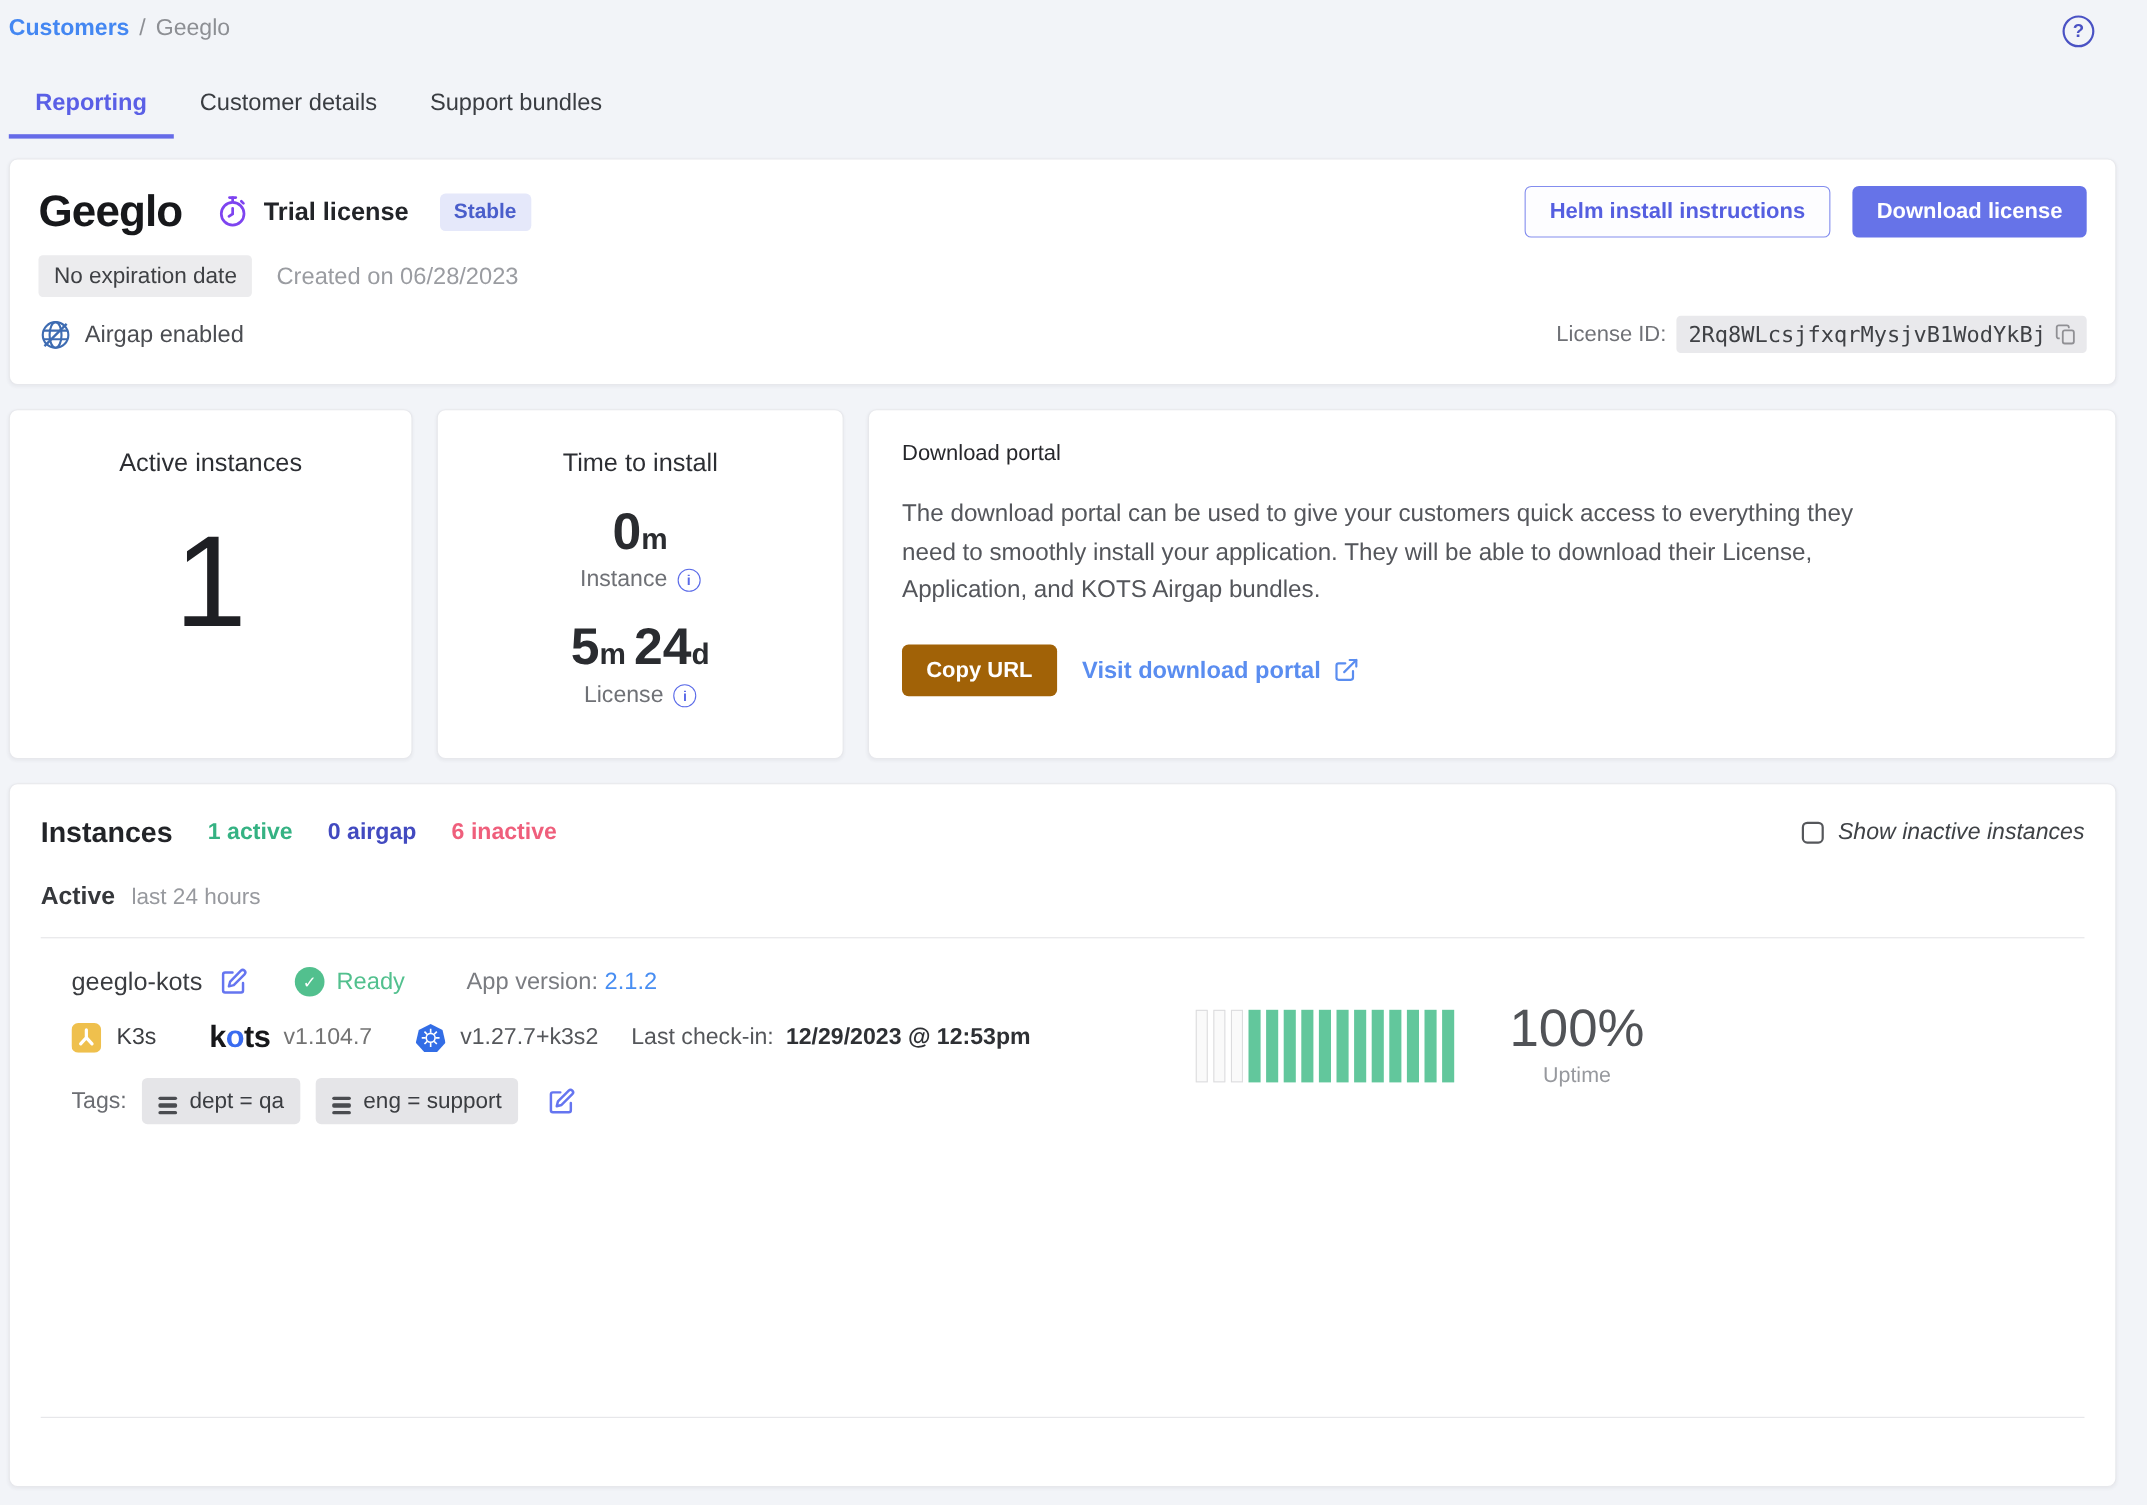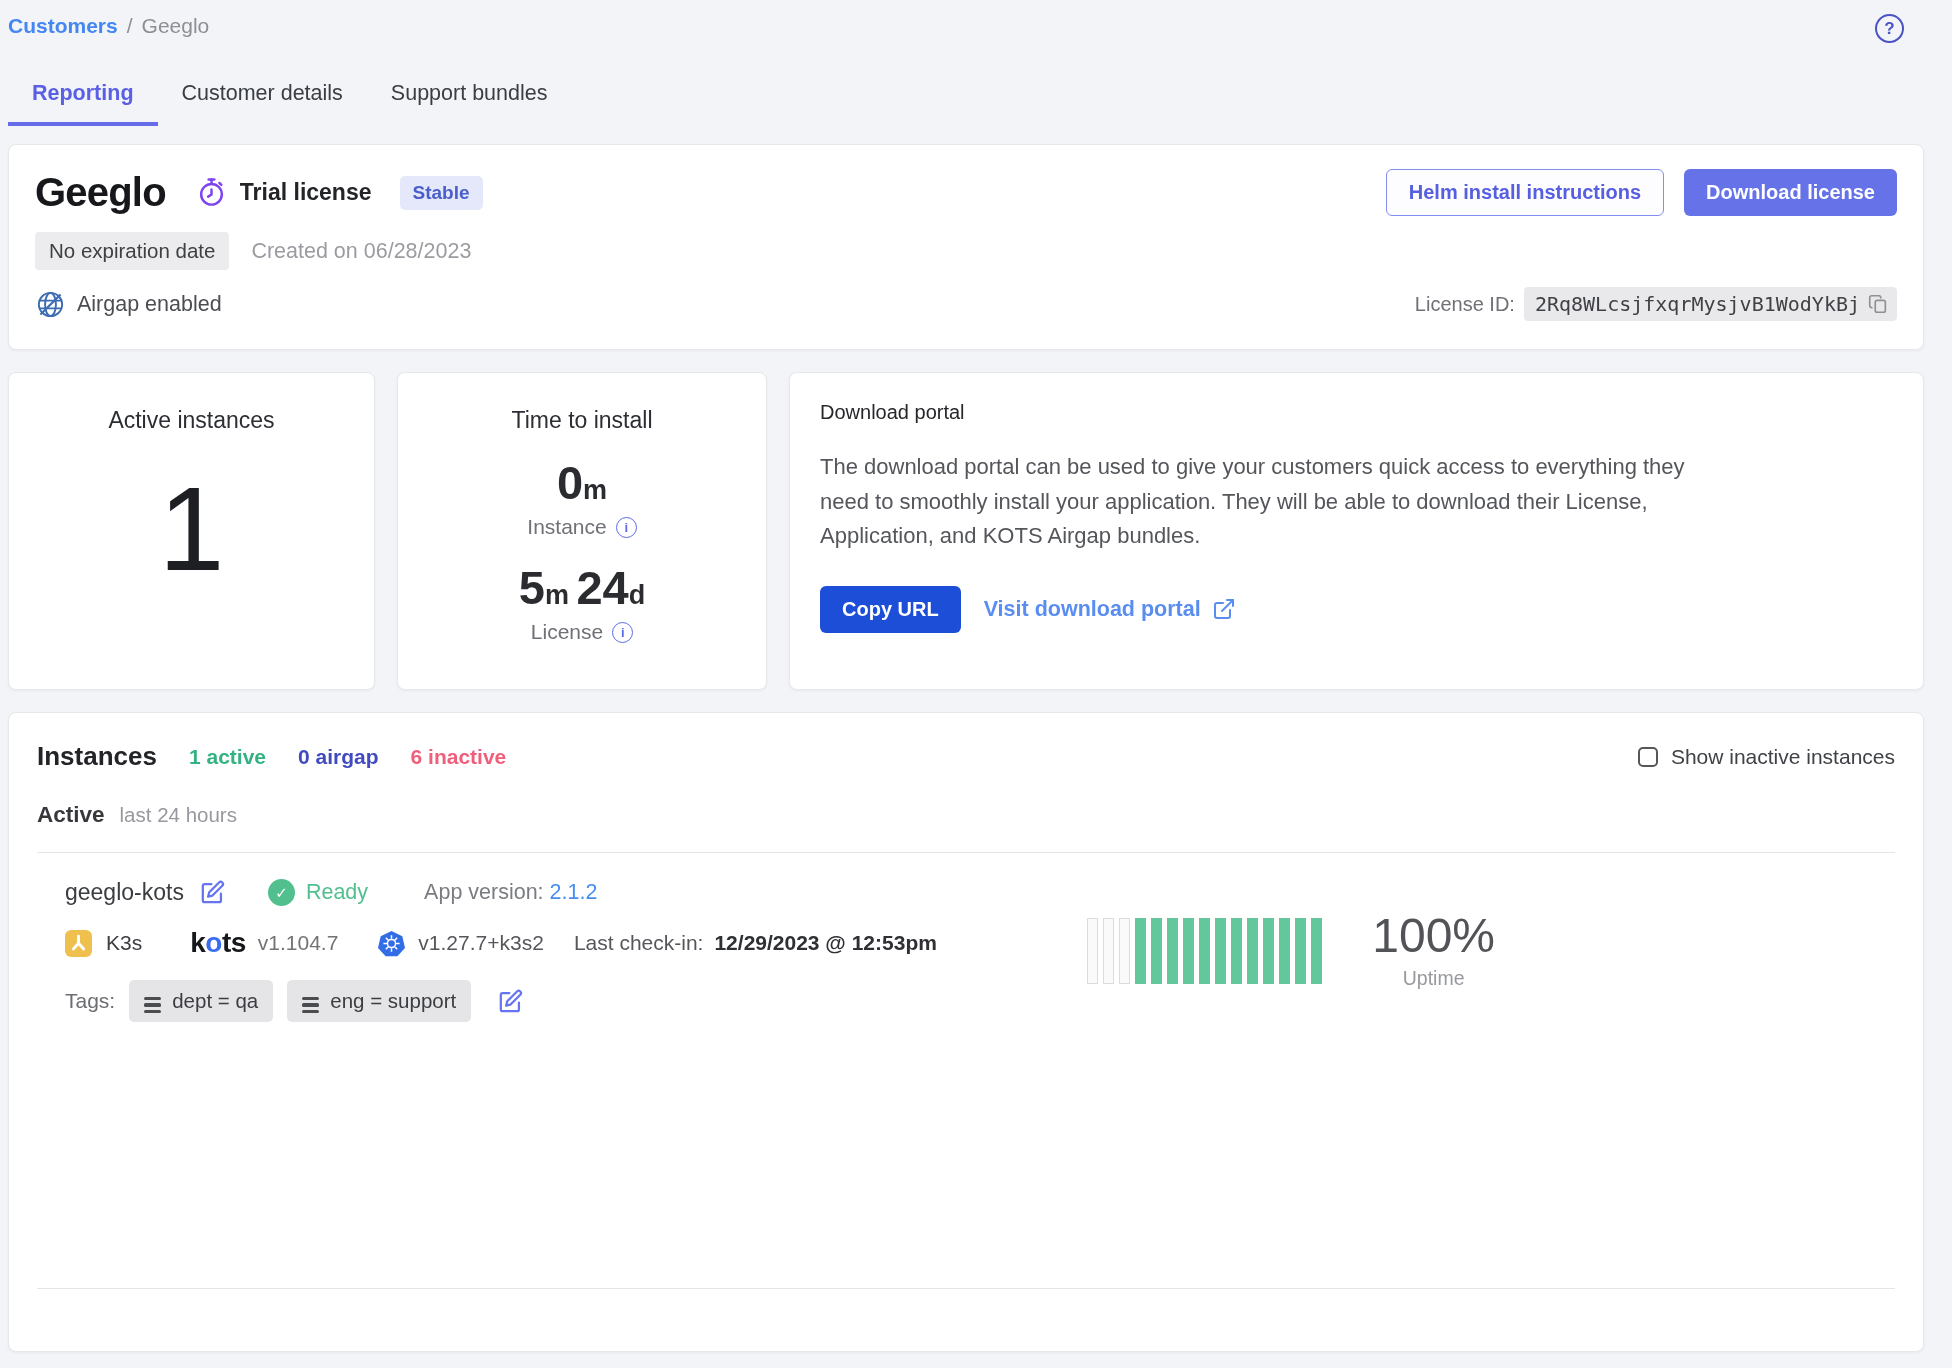--- a/index.html
+++ b/index.html
@@ -73,33 +73,33 @@
 
   
   .portal-card { flex:1; height:318px; padding:28px 30px; }
   .portal-header { display:flex; align-items:baseline; }
   .portal-title { font-size:20px; font-weight:400; color:#26272b; }
   .portal-meta { font-size:19.5px; color:#9a9ca1; margin-left:68px; }
   .portal-meta .ver { color:#3a93a3; margin:0 5px; }
   .portal-meta .pre { margin-right:1px; }
   .portal-desc { margin-top:26px; font-size:22px; line-height:1.57; color:#54565b; max-width:880px; }
   .portal-actions { display:flex; align-items:center; gap:17px; margin-top:32px; }
-  .btn.dark { background:#1d4ed8; color:#fff; border:none; }
+  .btn.dark { background:#a16207; color:#fff; border:none; }
   .btn.lavender { background:#eef0fd; border:1px solid #99a2ee; color:#5560da; }
   .portal-link { color:#5a8df0; font-size:21.5px; font-weight:600; display:flex; gap:11px; align-items:center; margin-left:6px; cursor:pointer; }
 
   
   .instances-card { margin-top:22px; height:640px; padding:28px; display:flex; flex-direction:column; }
   .inst-header { display:flex; align-items:center; }
   .inst-title { font-size:26px; font-weight:700; color:#222428; }
   .count { font-size:21px; font-weight:600; margin-left:32px; cursor:pointer; }
   .count.green { color:#35b283; }
   .count.indigo { color:#424ac0; }
   .count.pink { color:#ef5f7c; }
-  .show-inactive { margin-left:auto; display:flex; align-items:center; gap:13px; font-size:21px; color:#3f4246; cursor:pointer; }
+  .show-inactive { margin-left:auto; display:flex; align-items:center; gap:13px; font-size:21px; color:#3f4246; cursor:pointer;font-style:italic; }
   .checkbox { width:20px; height:20px; border:2px solid #55575b; border-radius:5px; background:#fff; }
   .active-row { margin-top:30px; display:flex; align-items:baseline; gap:15px; }
   .active-label { font-size:22.5px; font-weight:700; color:#36383c; }
   .active-sub { font-size:20.5px; color:#97999e; }
   .divider { height:1px; background:#e5e5e8; margin-top:24px; }
   .divider.bottom { margin-top:0; }
 
   .instance-row { display:flex; align-items:center; padding:26px 0 0 28px; }
   .inst-left { display:flex; flex-direction:column; gap:21px; }
   .iname-row { display:flex; align-items:center; }

